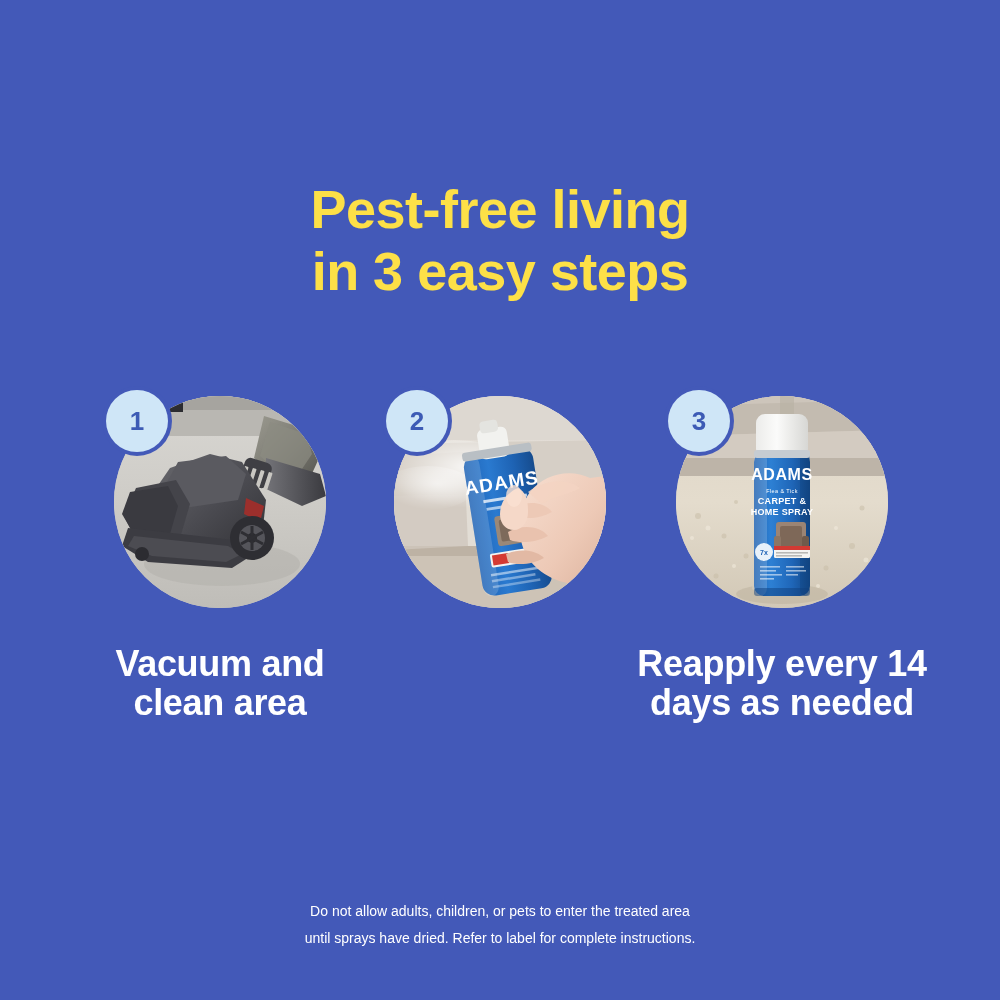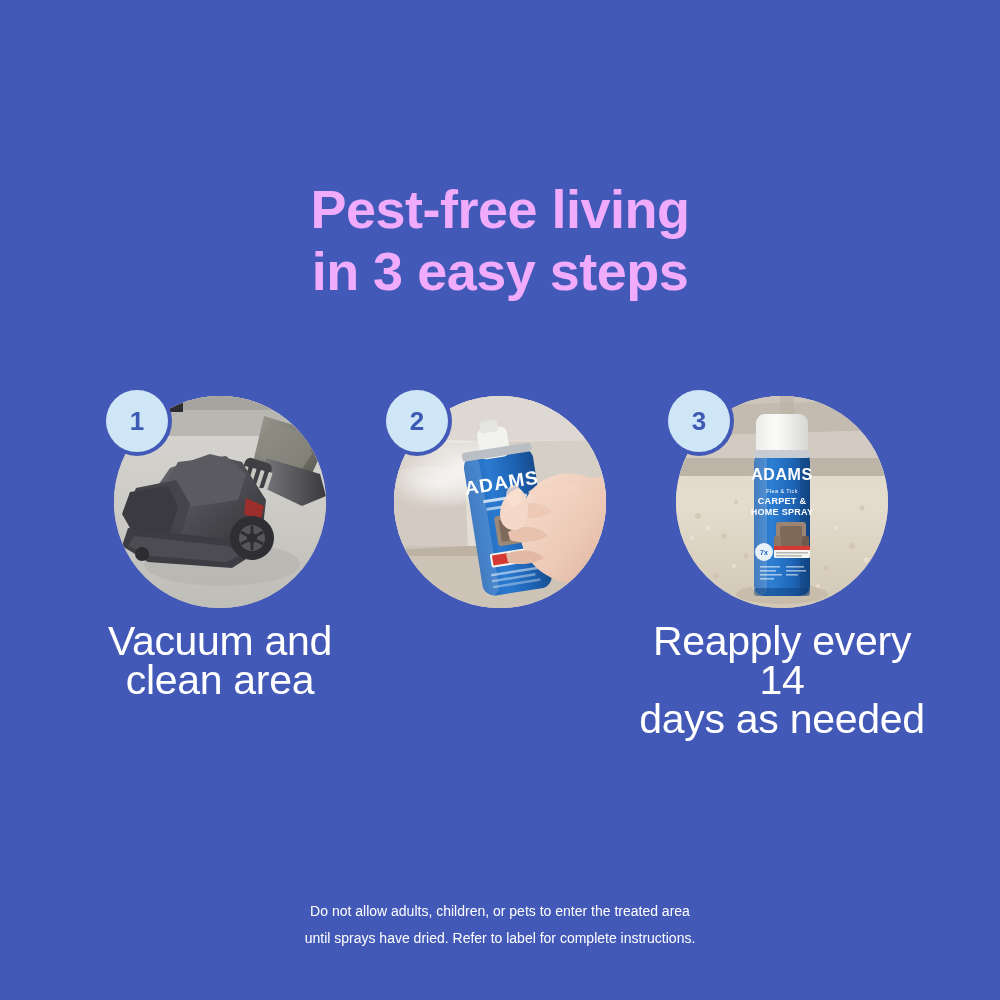--- a/index.html
+++ b/index.html
@@ -21,21 +21,21 @@
     background: #4359b8;
   }
 
   
   .headline {
     position: absolute;
     top: 178px;
     left: 0;
     width: 1000px;
     text-align: center;
-    color: #f0abfc;
+    color: #fde047;
     font-family: "Liberation Sans", sans-serif;
     font-weight: bold;
     font-size: 54px;
     line-height: 62px;
     letter-spacing: -0.5px;
   }
   .headline .hl-line { display: block; }
 
   
   .steps {
@@ -85,25 +85,25 @@
     font-family: "Liberation Sans", sans-serif;
     font-weight: bold;
     font-size: 26px;
     line-height: 62px;
     text-align: center;
     box-shadow: 0 0 0 4px #4359b8;
     z-index: 3;
   }
 
   .caption {
-    margin-top: 14px;
+    margin-top: 36px;
     color: #ffffff;
     font-family: "Liberation Sans", sans-serif;
-    font-weight: normal;
-    font-size: 41px;
+    font-weight: bold;
+    font-size: 36px;
     line-height: 39px;
     letter-spacing: -0.3px;
   }
   .caption .cap-line { display: block; }
 
   
   .footer {
     position: absolute;
     top: 898px;
     left: 0;

